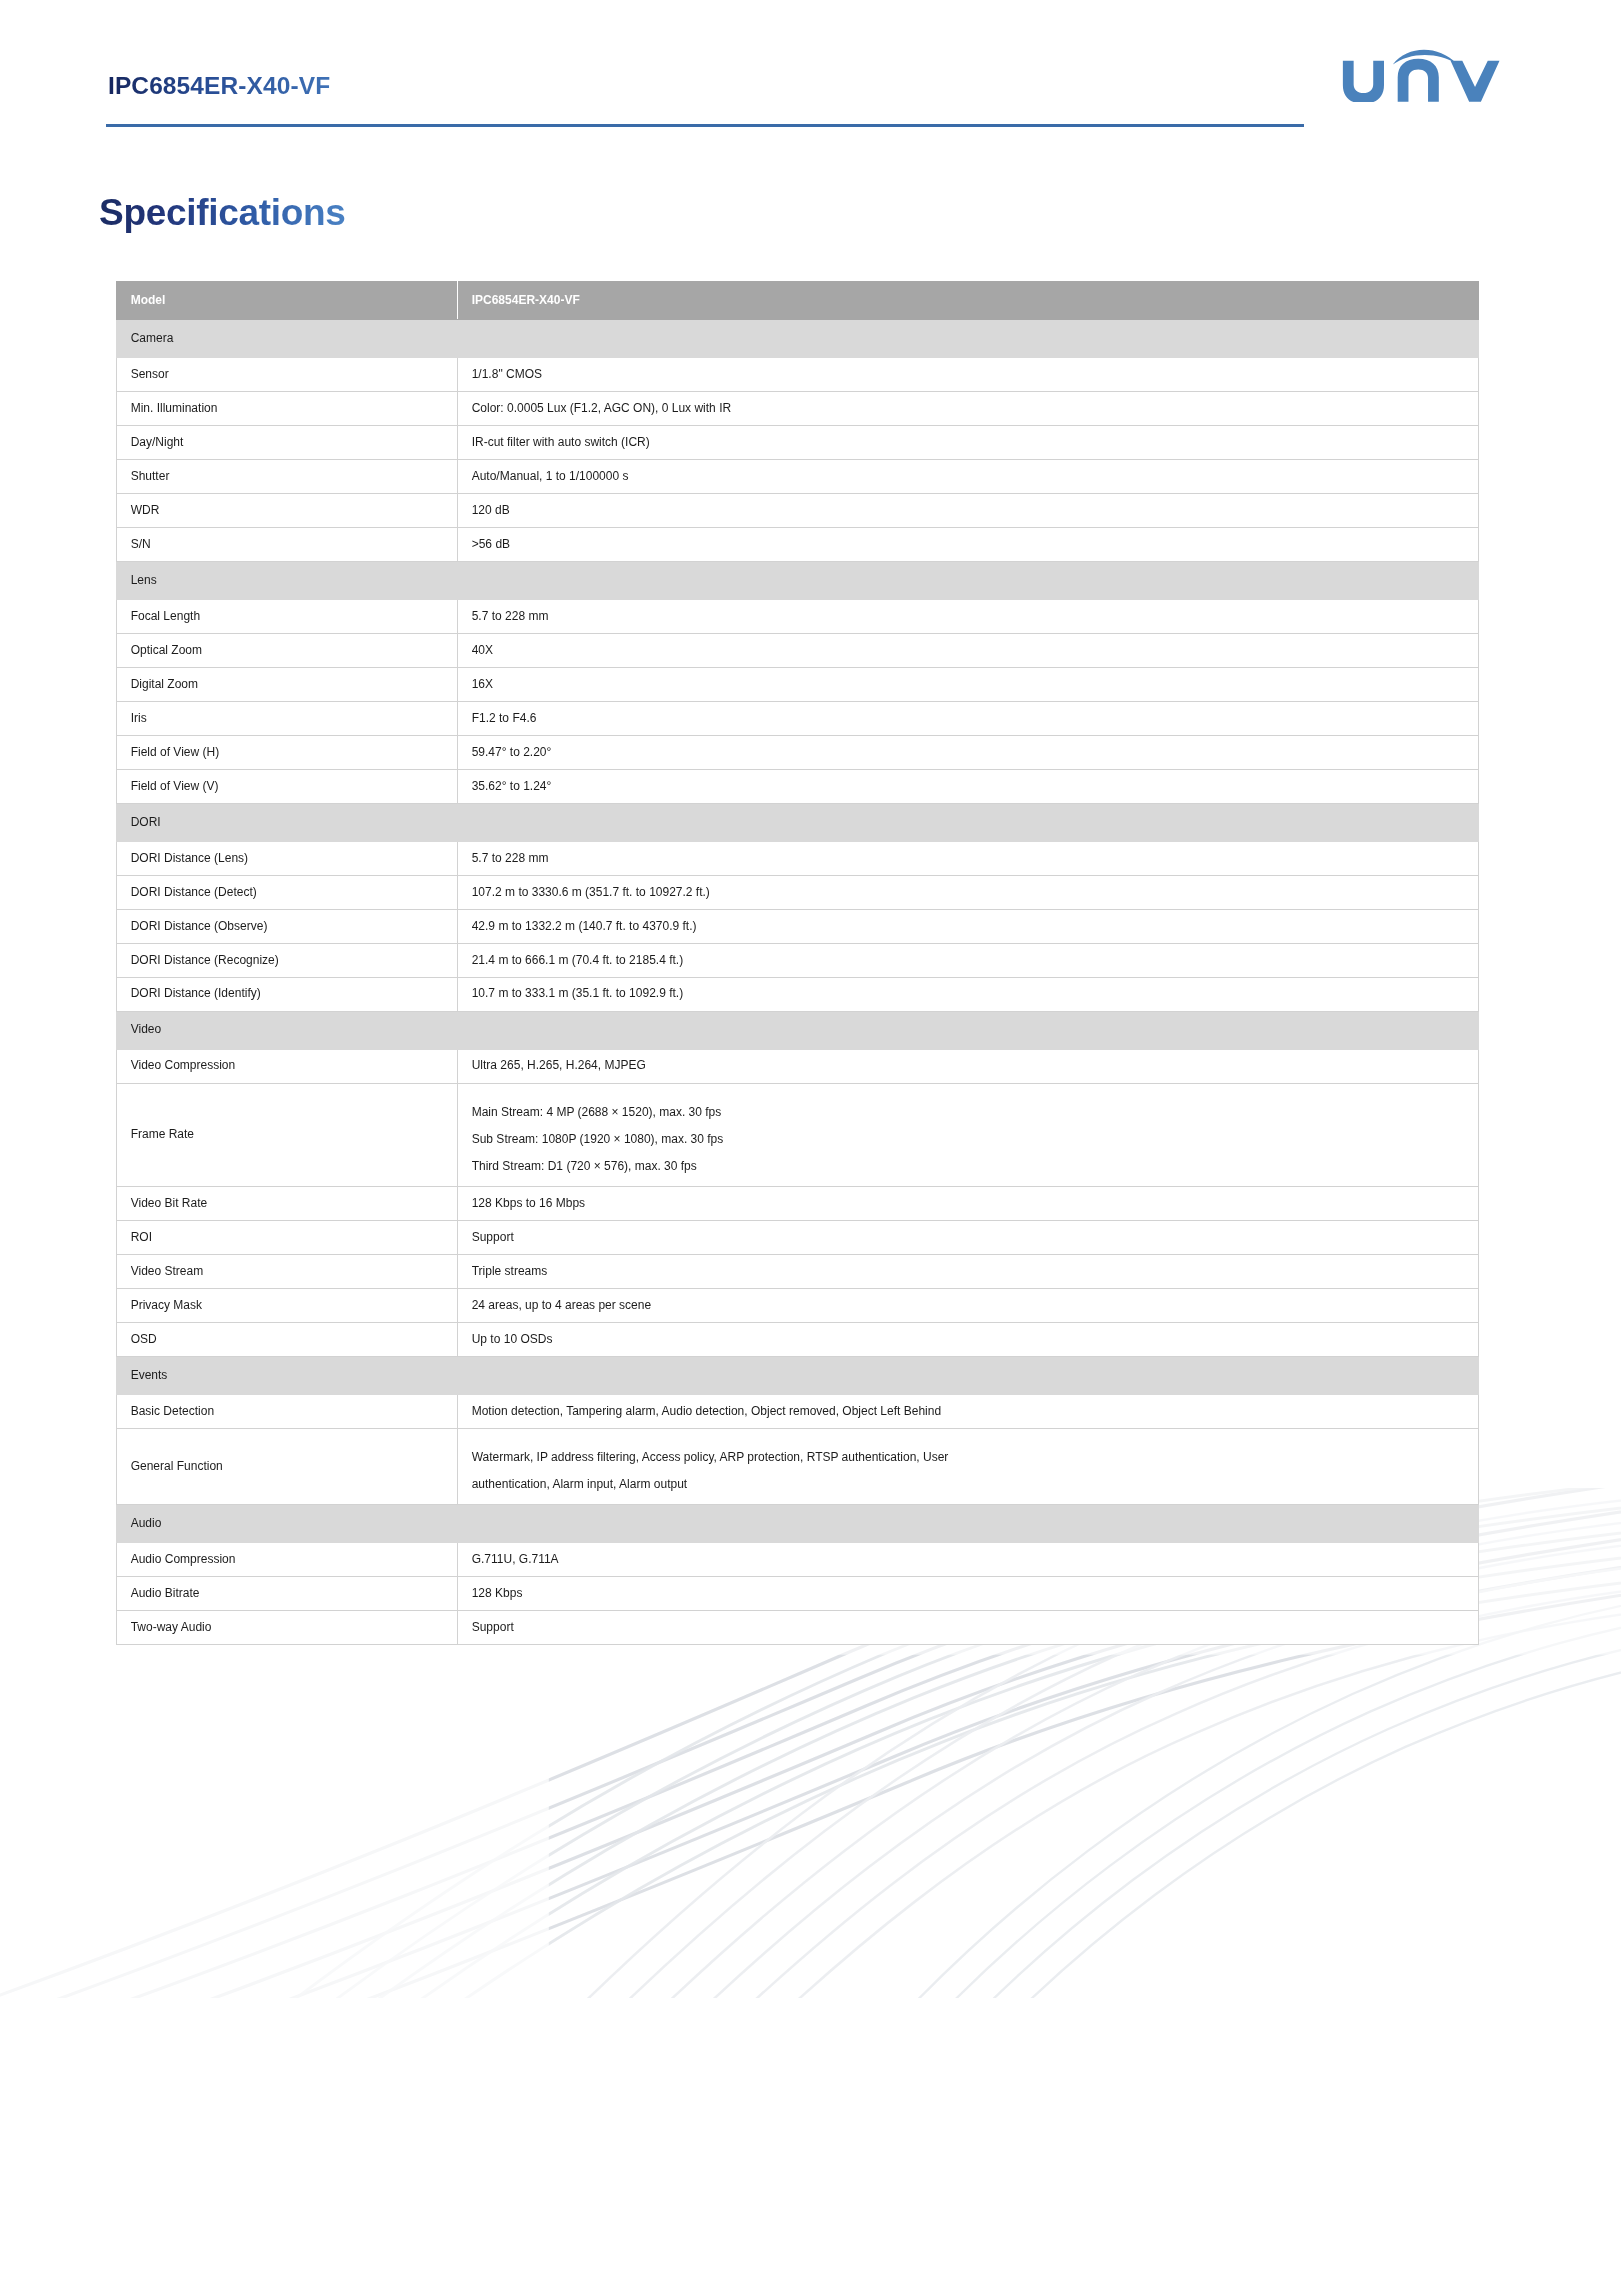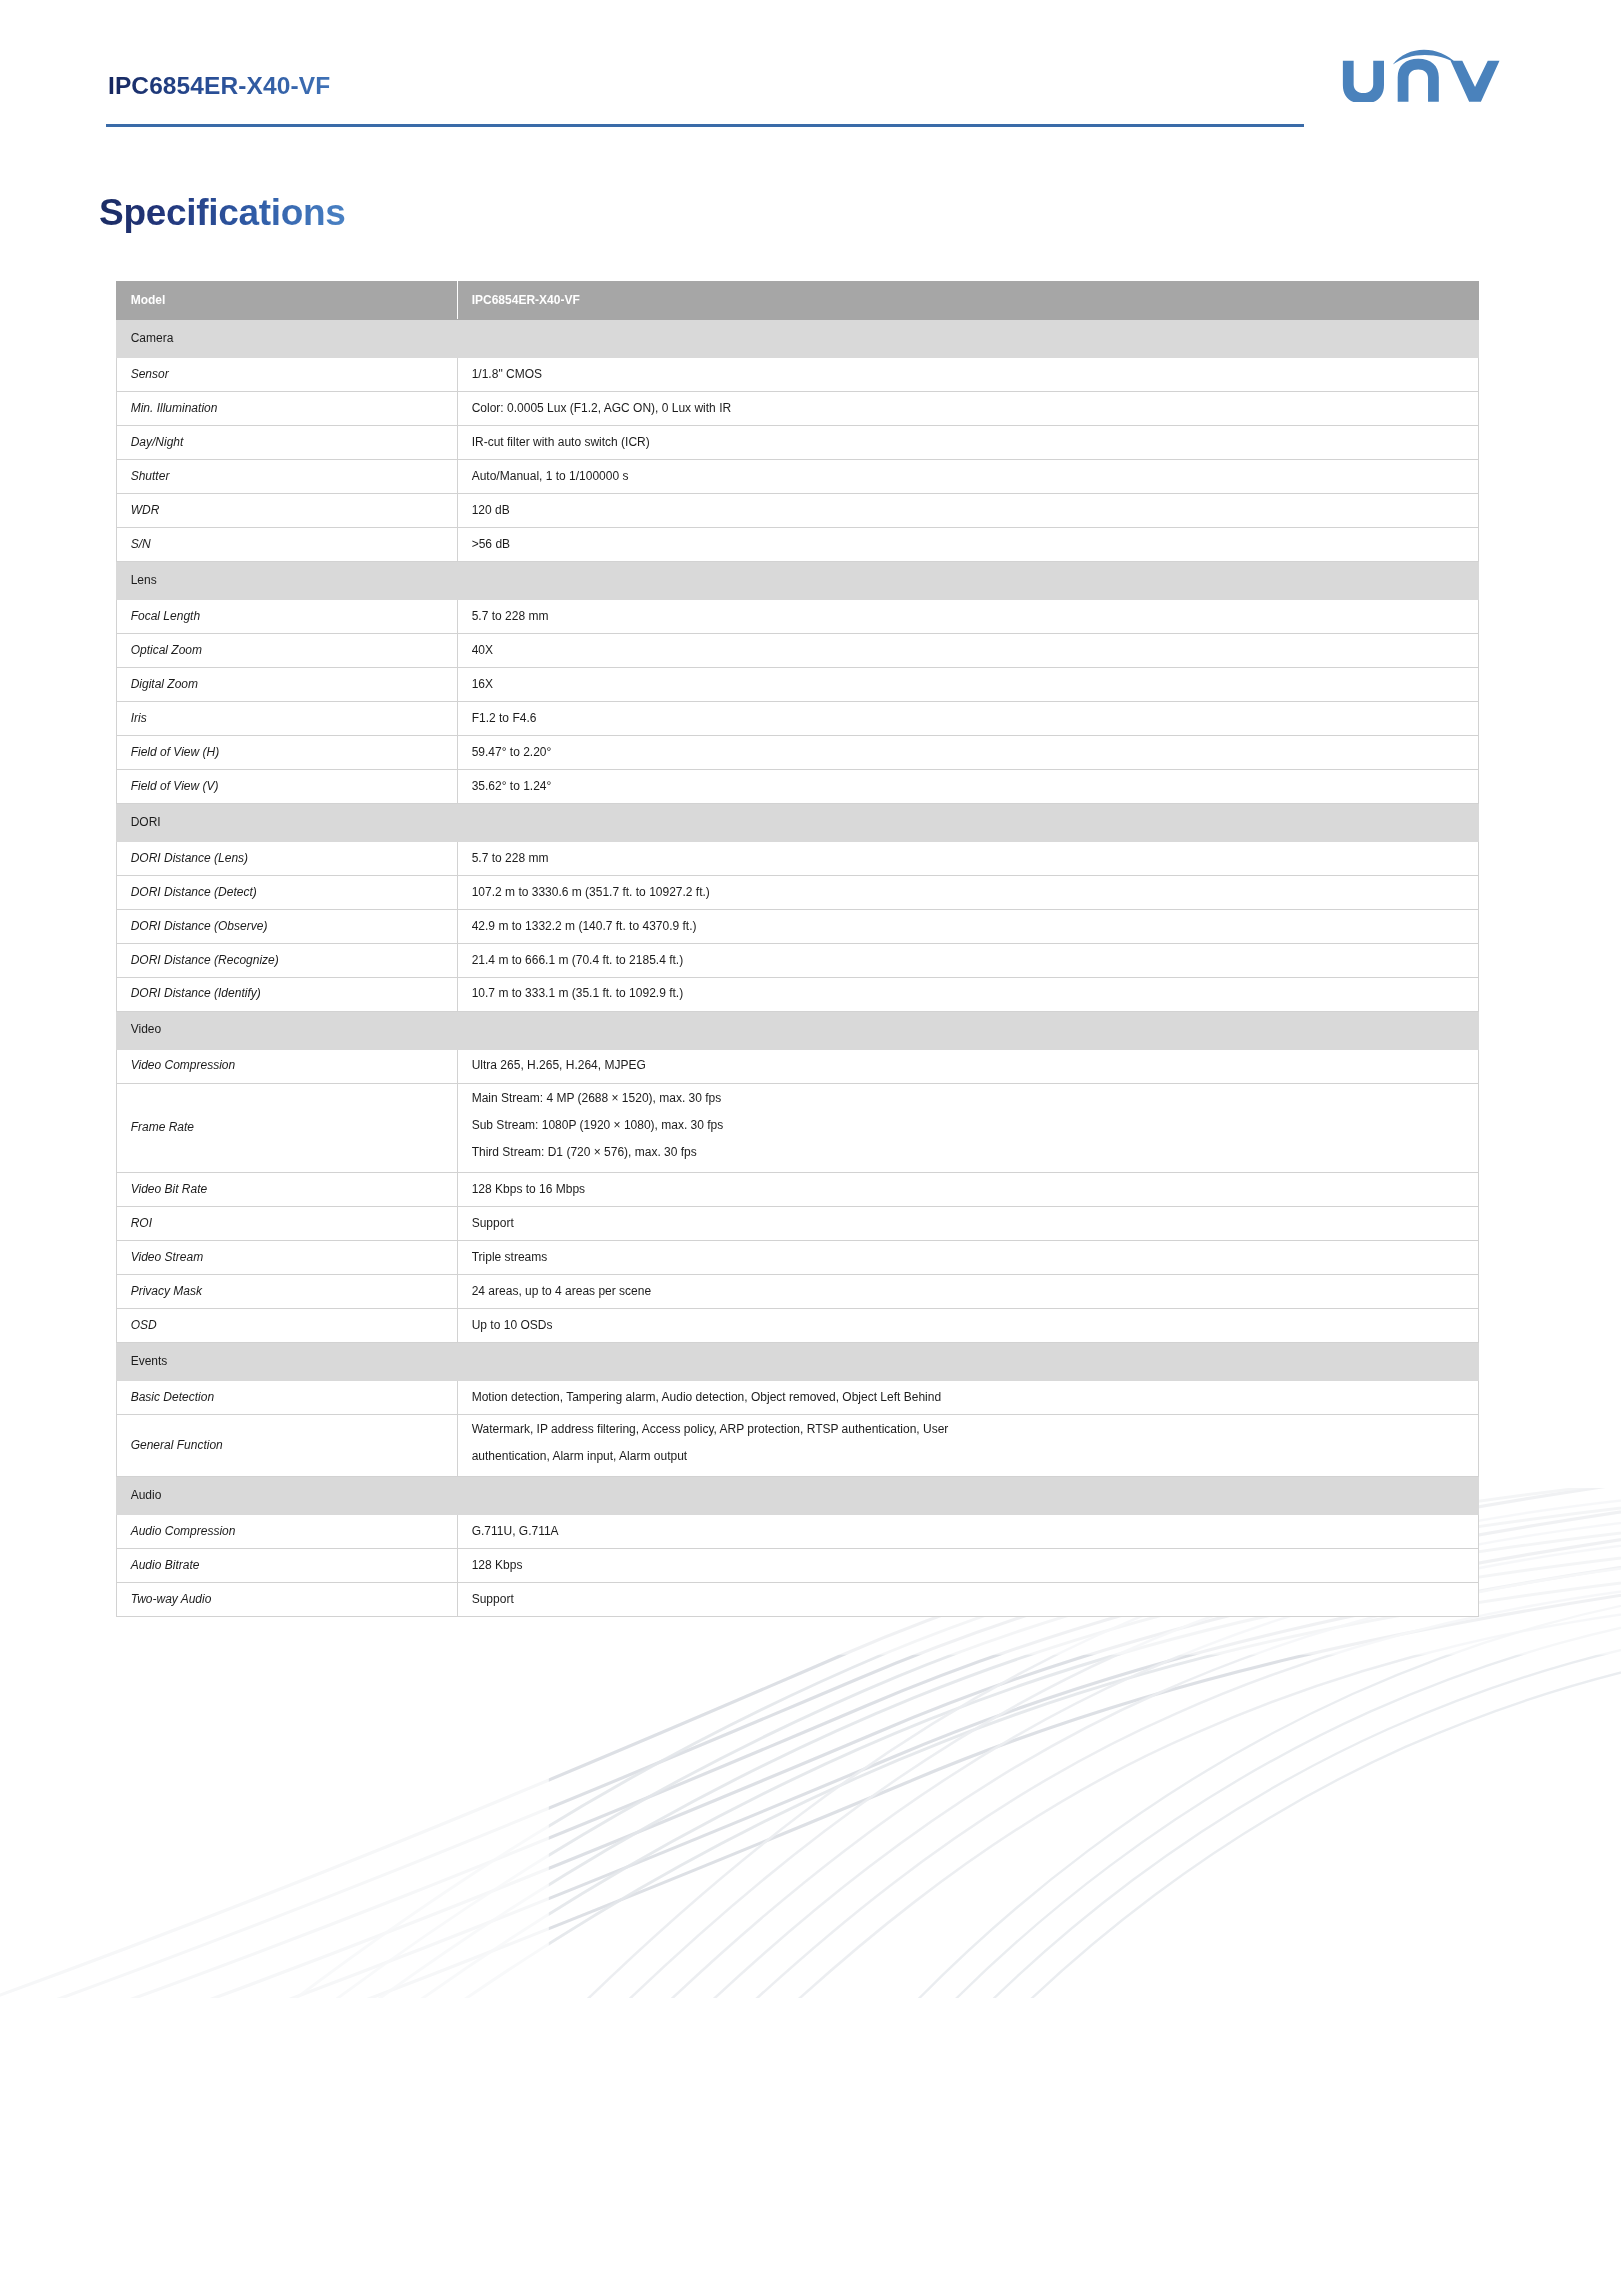--- a/index.html
+++ b/index.html
@@ -125,28 +125,27 @@
     background: #d9d9d9;
     border-color: #d9d9d9;
     color: #1c1c1c;
     padding-top: 9.8px;
     padding-bottom: 9.8px;
   }
 
   tr.row-data td.k {
     background: #ffffff;
     color: #1c1c1c;
-    font-style: italic;
   }
   tr.row-data td.v {
     background: #ffffff;
     color: #1c1c1c;
   }
   td.v .line { display: block; padding: 4.9px 0; }
-  td.v.multiline { padding-top: 1px; padding-bottom: 5.9px; margin-top: 36px; }
+  td.v.multiline { padding-top: 15px; padding-bottom: 5.9px; margin-top: 36px; }
 
   
   .page-number {
     position: absolute;
     left: 0; right: 0;
     top: 2105px;
     text-align: center;
     font-size: 13.7px;
     color: #8a8a8a;
     z-index: 2;

